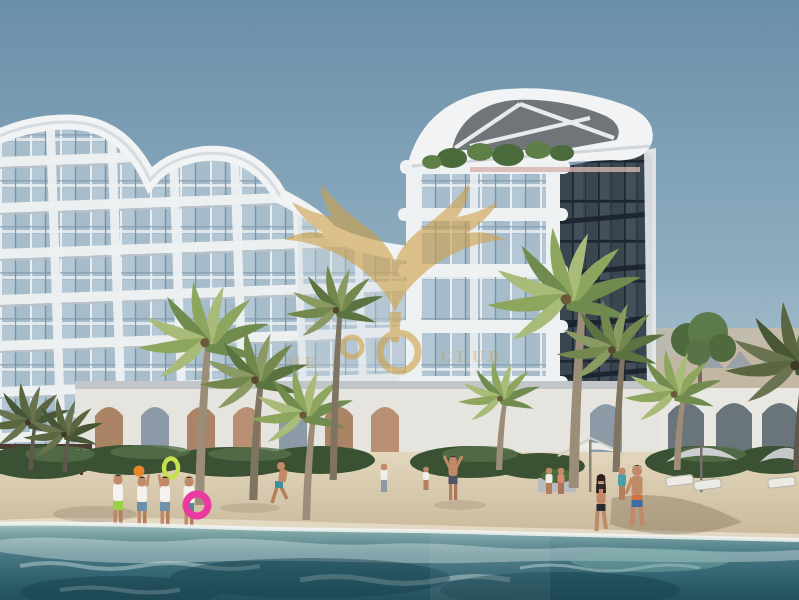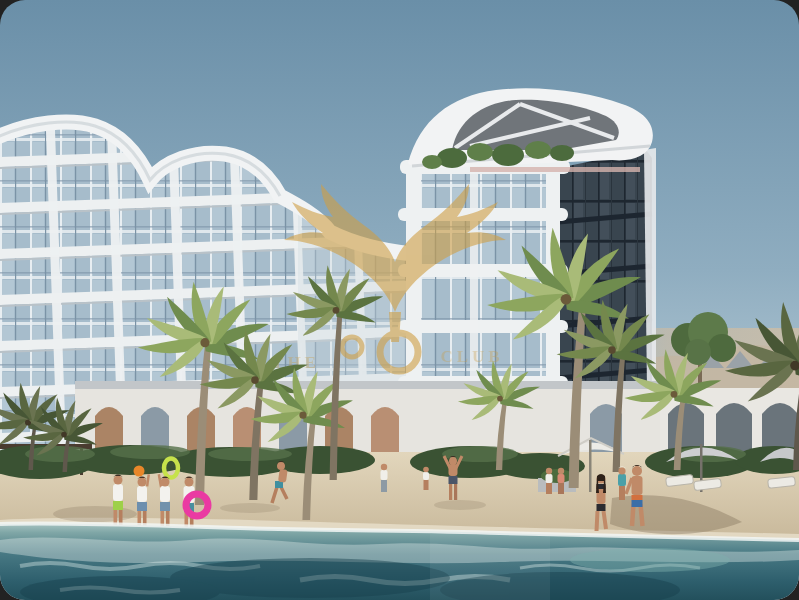--- a/index.html
+++ b/index.html
@@ -1,17 +1,17 @@
 <!DOCTYPE html>
 <html><head>
 <meta charset="utf-8">
 <style>
   html,body{margin:0;padding:0;background:#222;}
   .stage{position:relative;width:799px;height:600px;overflow:hidden;
-         font-family:"Liberation Sans",sans-serif;border-radius:25px;}
+         font-family:"Liberation Sans",sans-serif;}
   .stage svg{display:block;}
   
   .pc1{fill:#6f8c4e}.pc2{fill:#8da65e}.pc3{fill:#a9bb78}
   .dkp{filter:brightness(.62) saturate(.85)}
   .mdp{filter:brightness(.82)}
   .wm-text{font-family:"Liberation Serif",serif;font-weight:bold;
            letter-spacing:4px;font-size:17px;fill:#c99c42;opacity:.55}
 </style>
 </head>
 <body>

